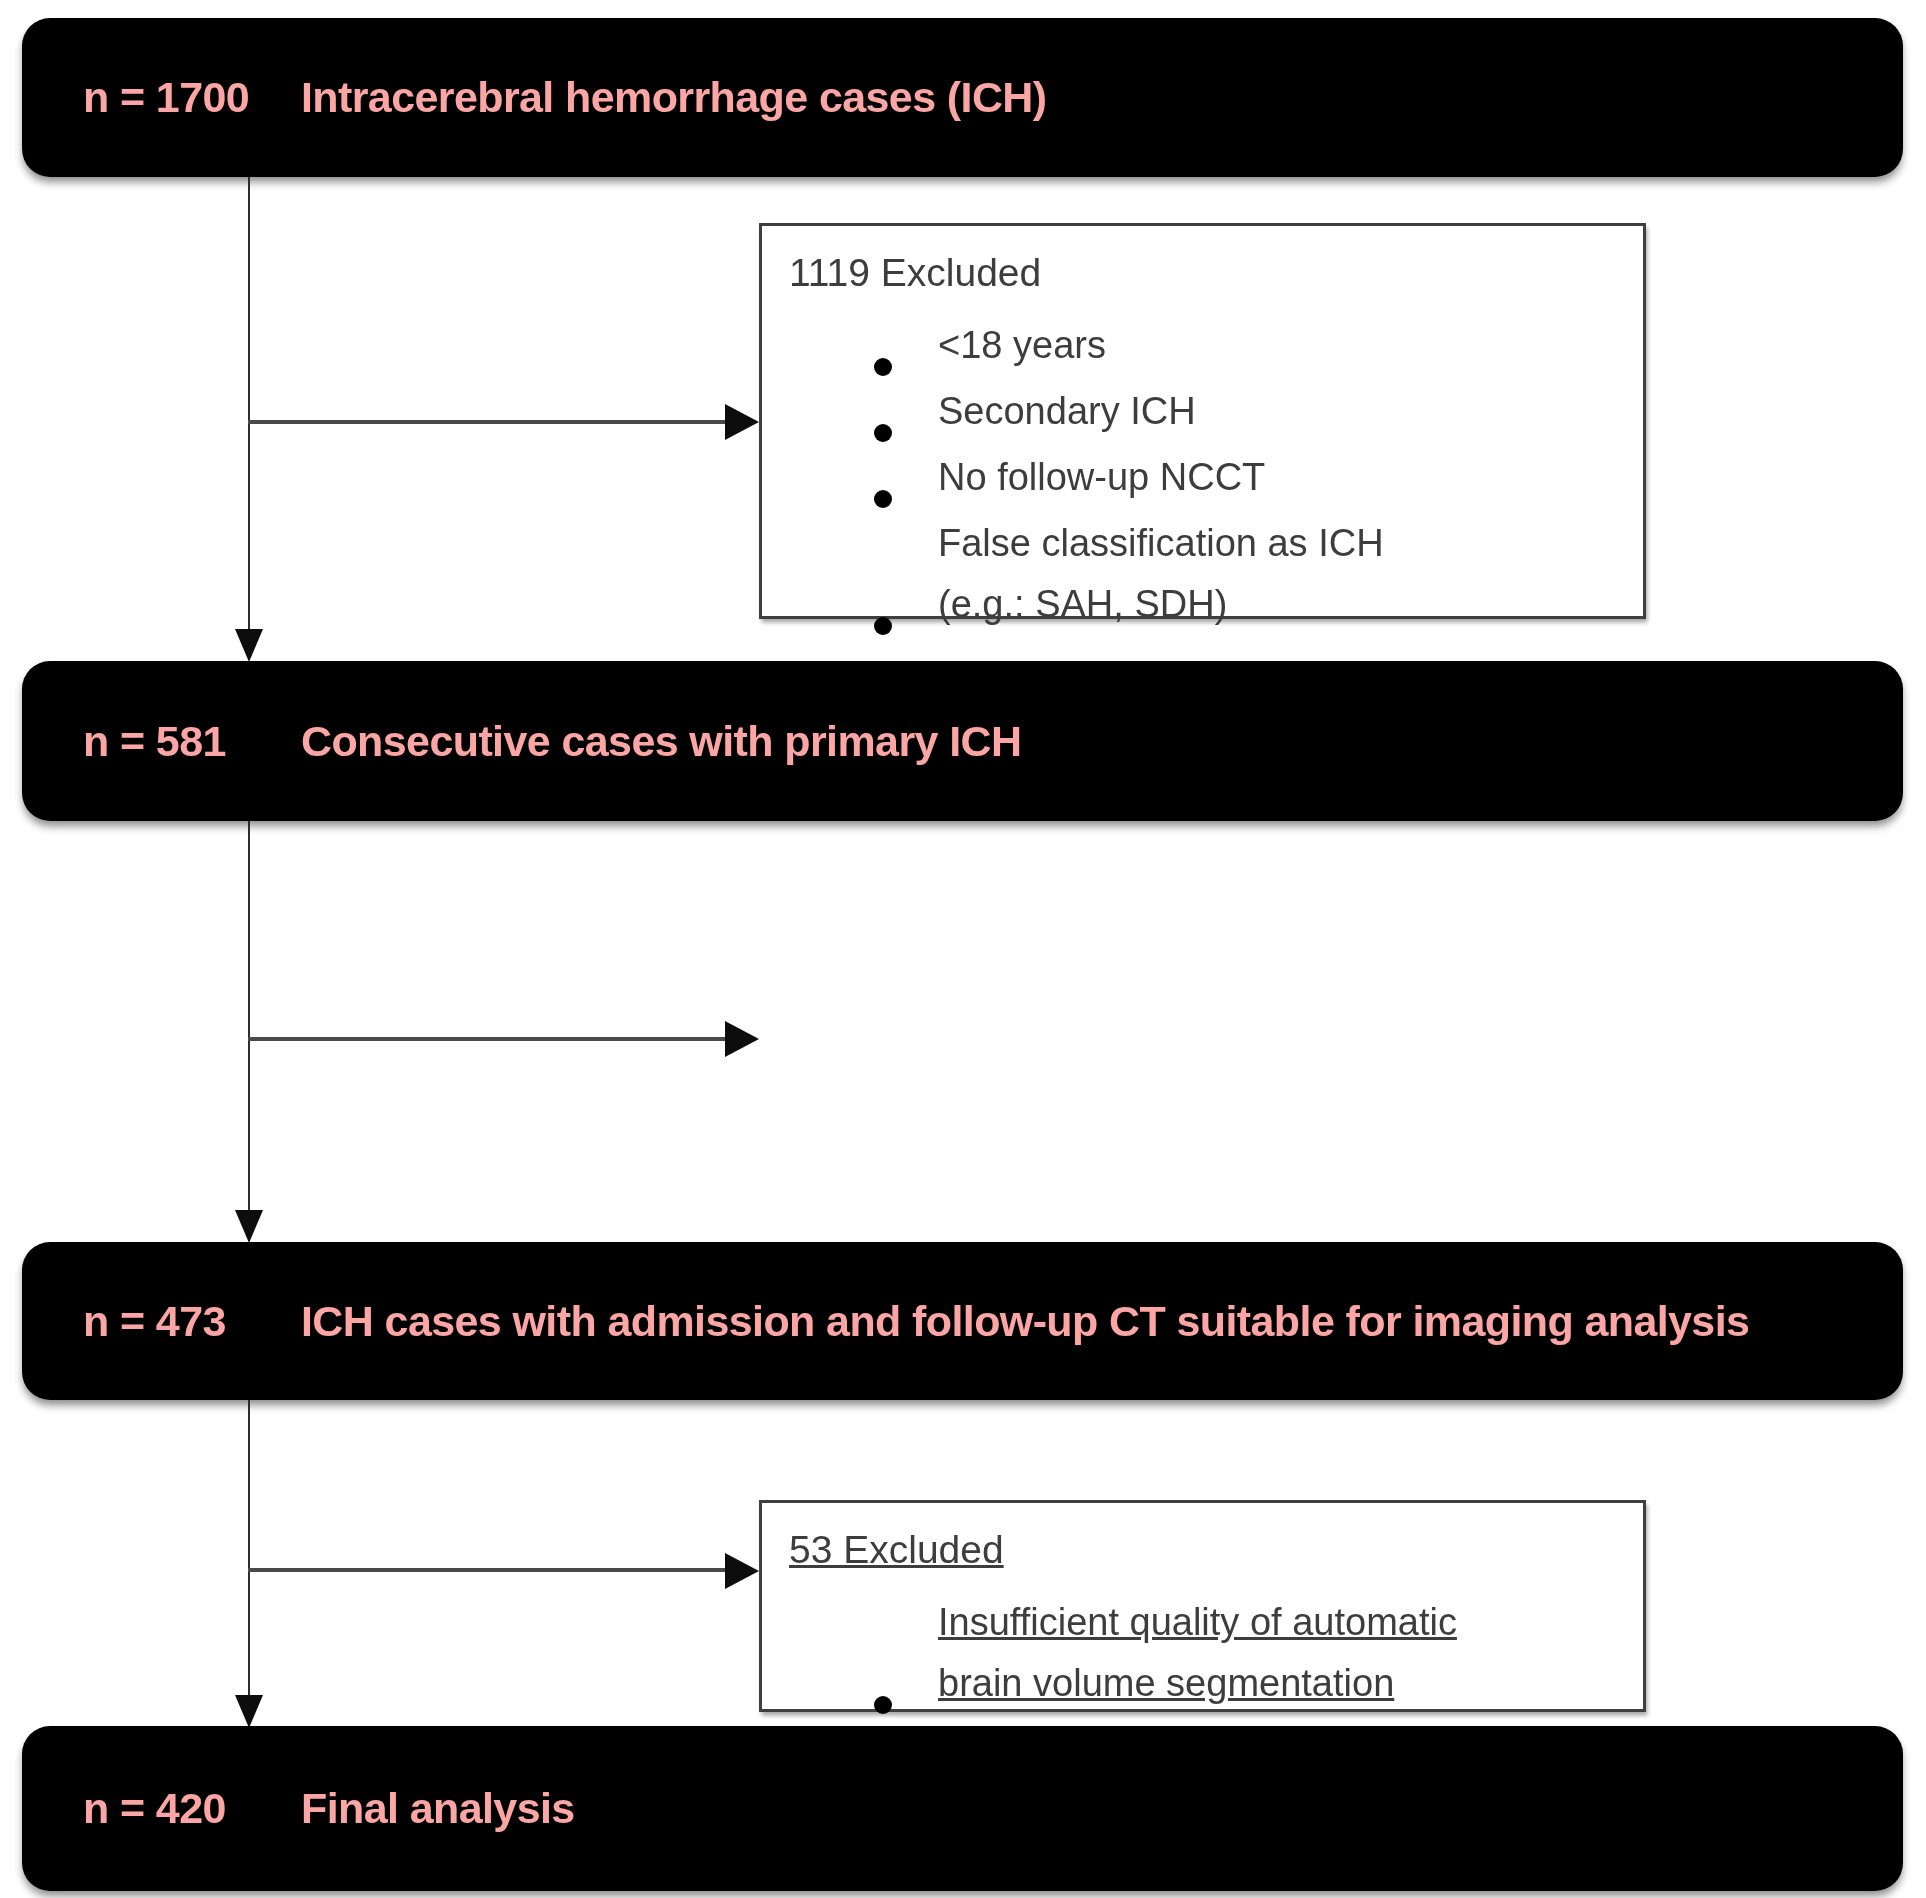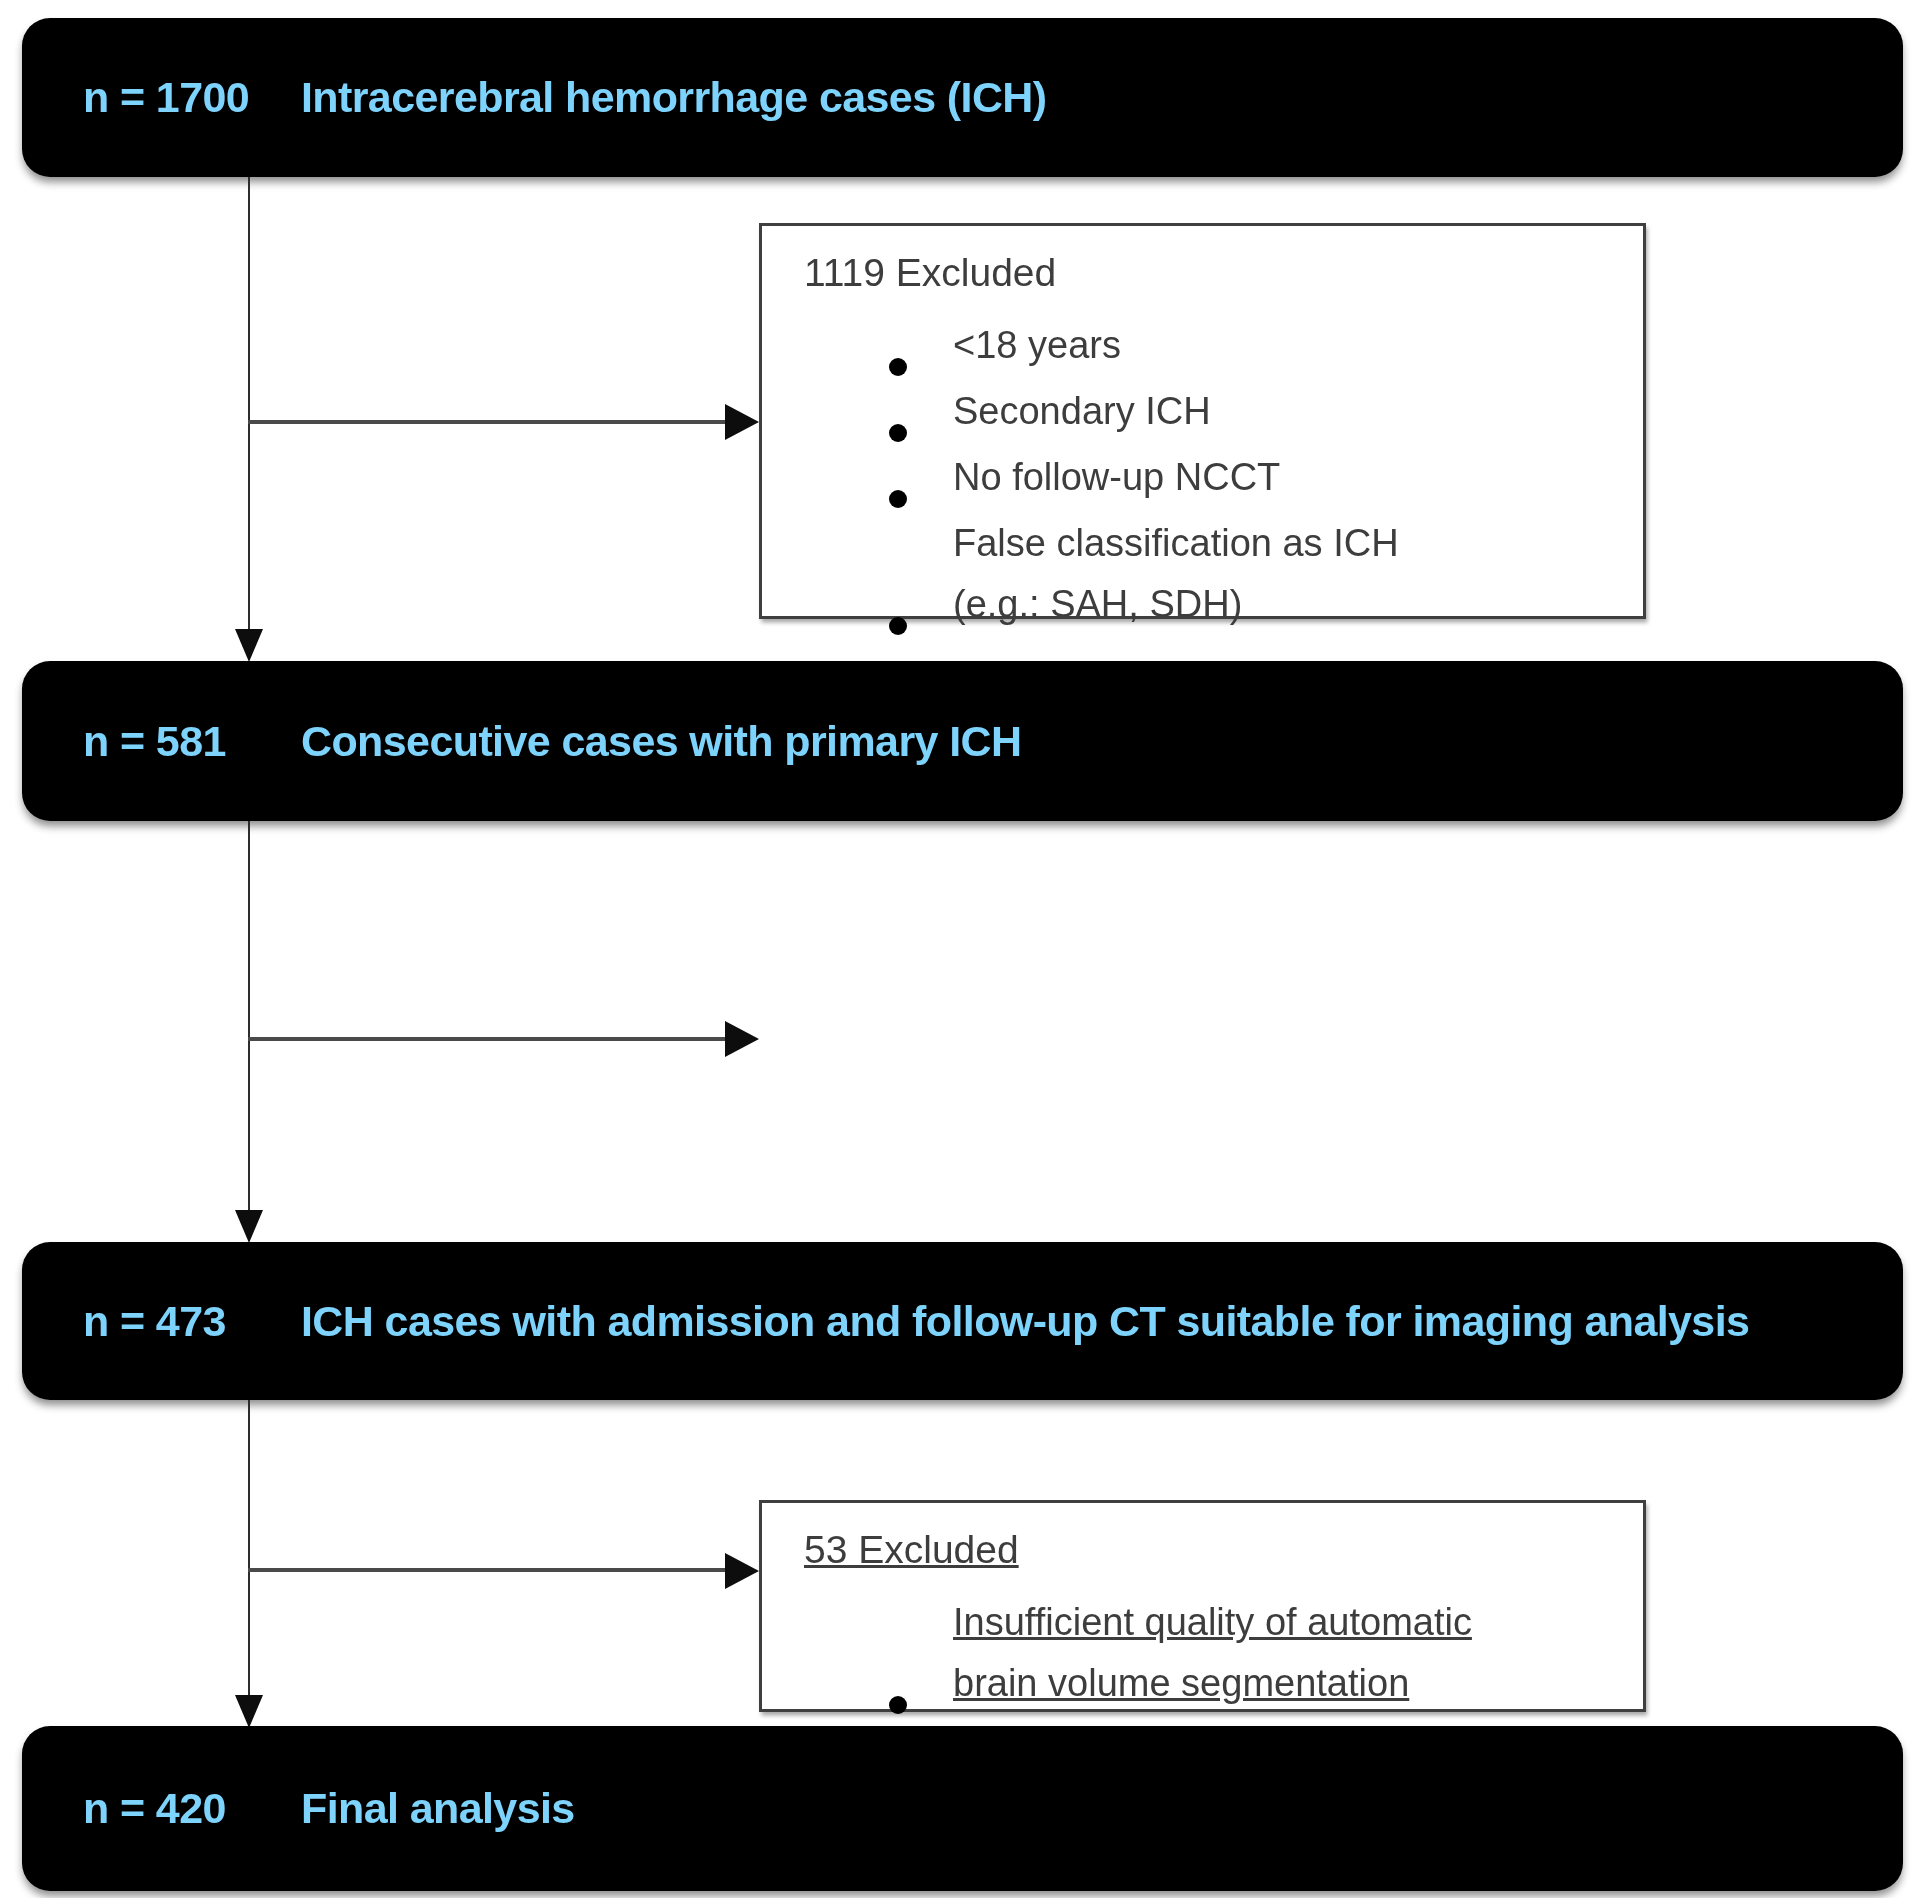--- a/index.html
+++ b/index.html
@@ -19,21 +19,21 @@
   
   .stage {
     position: absolute;
     left: 22px;
     width: 1881px;
     background: #000000;
     border-radius: 28px;
     box-shadow: 0 6px 8.5px -1.2px rgba(0,0,0,0.45);
     display: flex;
     align-items: center;
-    color: #7dd3fc;
+    color: #fca5a5;
     font-weight: bold;
     font-size: 43px;
     letter-spacing: -0.6px;
     white-space: nowrap;
   }
   .stage .n {
     display: inline-block;
     width: 200px;
     margin-left: 61px;
     flex: 0 0 auto;
@@ -47,21 +47,20 @@
   
   .excl {
     position: absolute;
     left: 759px;
     width: 887px;
     background: #ffffff;
     border: 3.6px solid #3f3f3f;
     box-sizing: border-box;
     box-shadow: 1.8px 3.6px 4.3px rgba(0,0,0,0.35);
     color: #3d3d3d;
-    padding-left: 15px;
   }
   .excl-title {
     margin: 20.6px 0 16px 27px;
     font-size: 39px;
     line-height: 1.35;
   }
   .excl-list {
     list-style: none;
     margin: 0;
     padding: 0;

